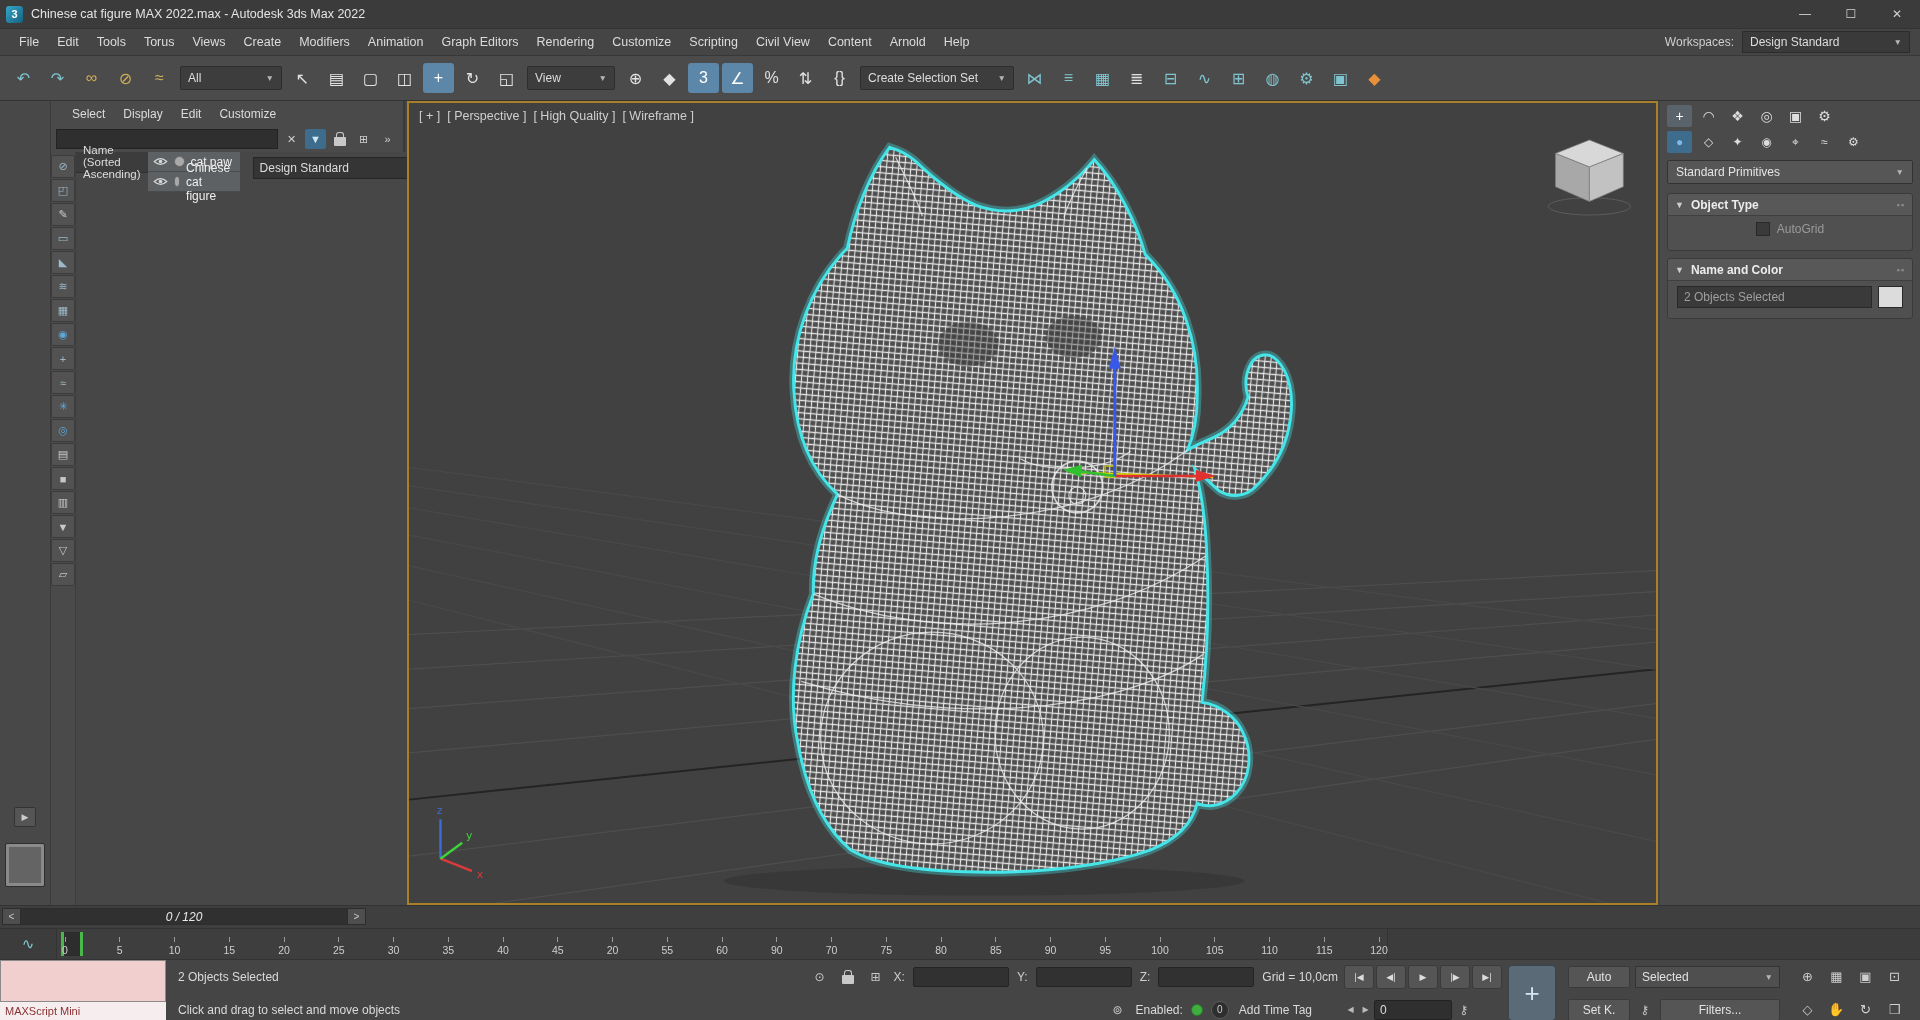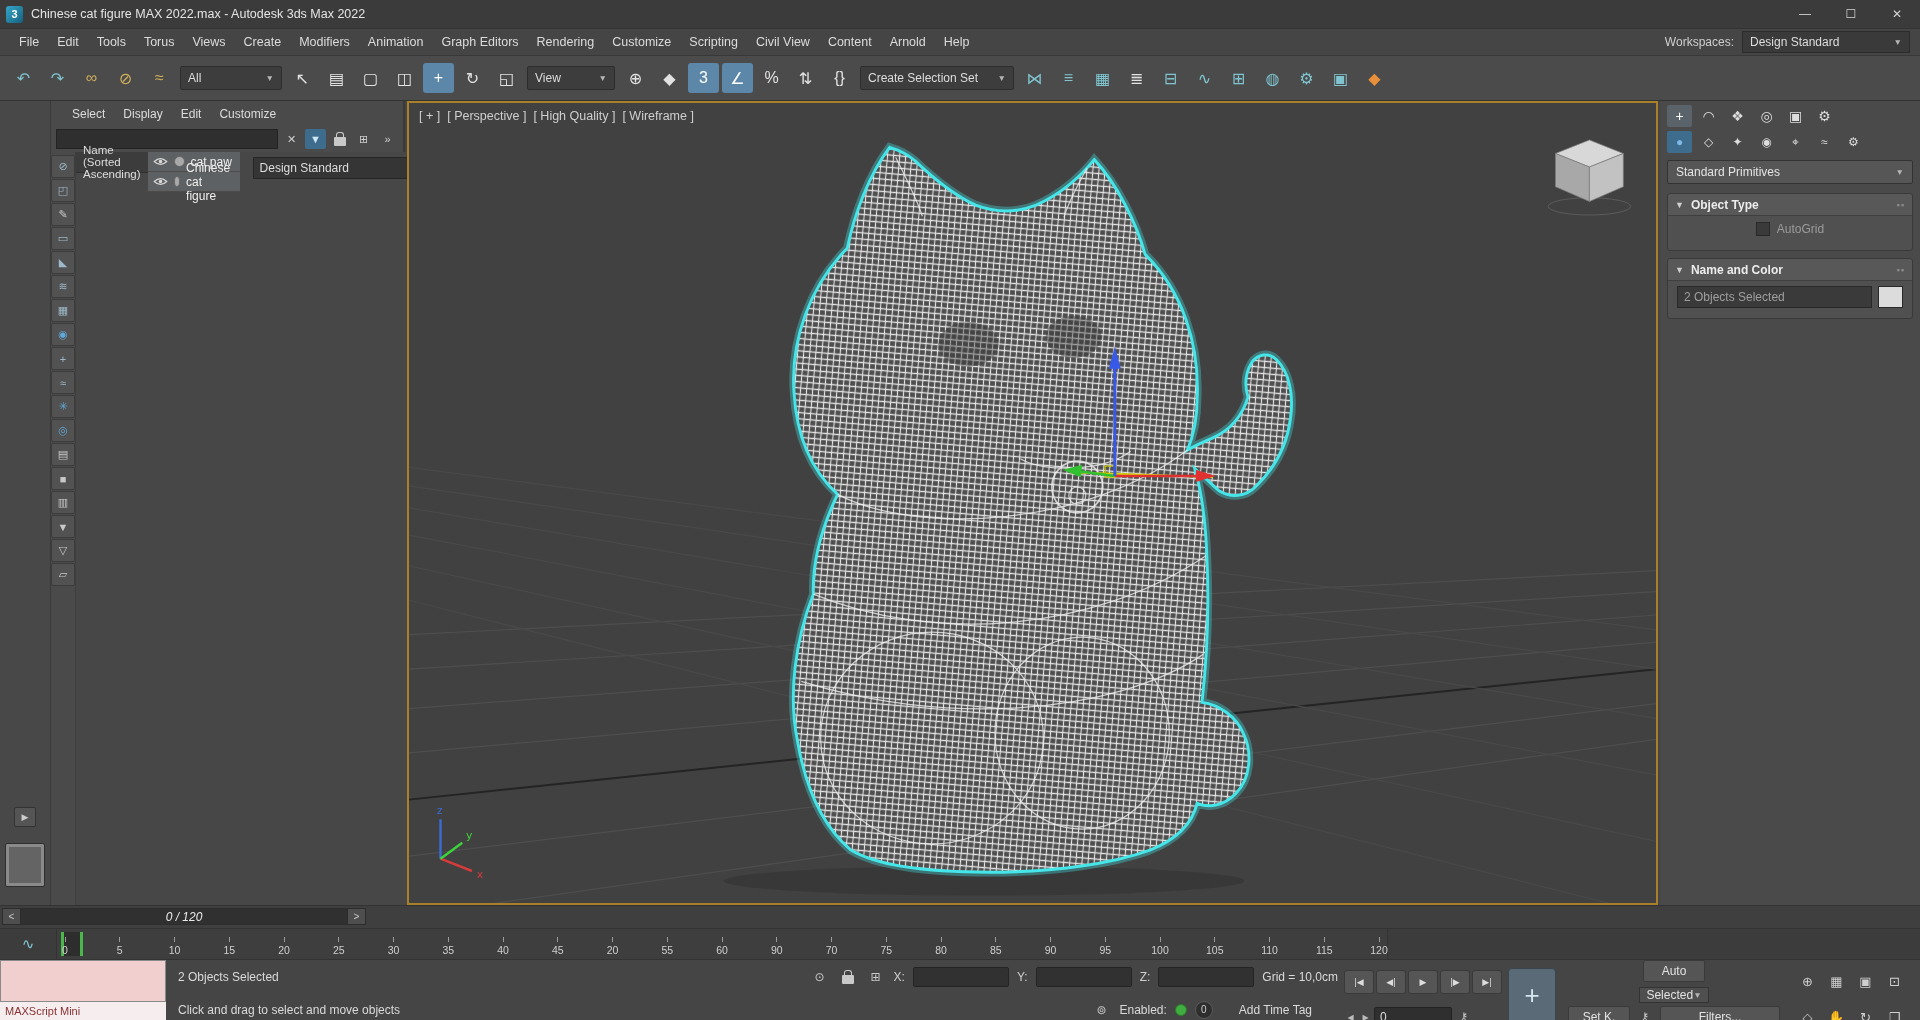--- a/index.html
+++ b/index.html
@@ -615,40 +615,40 @@
         <input class="coord-field" value="" style="">
         <span class="sb-text">Grid = 10,0cm</span>
       </div>
       <div class="sb-row">
         <span class="sb-text">Click and drag to select and move objects</span>
         <span class="spacer"></span>
         <span class="mini-ic">⊚</span>
         <span class="sb-text">Enabled:</span>
         <span class="greendot"></span>
         <span class="zero-pill">0</span>
-        <span class="sb-text" style="margin:0 26px 0 18px;">Add Time Tag</span>
+        <span class="sb-text" style="margin:0 26px 0 2px;">Add Time Tag</span>
       </div>
     </div>
     <div class="sb-right">
       <div class="transport" style="grid-row:1;grid-column:1;">
 
       <div class="trbtn">|◀</div>
           <div class="trbtn">◀|</div>
           <div class="trbtn">▶</div>
           <div class="trbtn">|▶</div>
           <div class="trbtn">▶|</div>
         </div>
       <div class="frame-row" style="grid-row:2;grid-column:1;">
         <span class="stepbtn">◀</span>
         <span class="stepbtn">▶</span>
         <input class="frame-field" value="0" style="">
         <span class="mini-ic">⚷</span>
       </div>
       <div class="bigkey">+</div>
-      <div class="keys-row" style="grid-row:1;grid-column:5;flex-direction:column;">
+      <div class="keys-row" style="grid-row:1;grid-column:5;">
         <div class="keybtn" style="width:48px;">Auto</div>
         <div class="sel-dd">
           <span>Selected</span>
           <span class="caret">▼</span>
         </div>
       </div>
       <div class="keys-row" style="grid-row:2;grid-column:5;">
         <div class="keybtn" style="width:48px;">Set K.</div>
         <span class="mini-ic">⚷</span>
         <div class="keybtn" style="flex:1;">Filters...</div>

